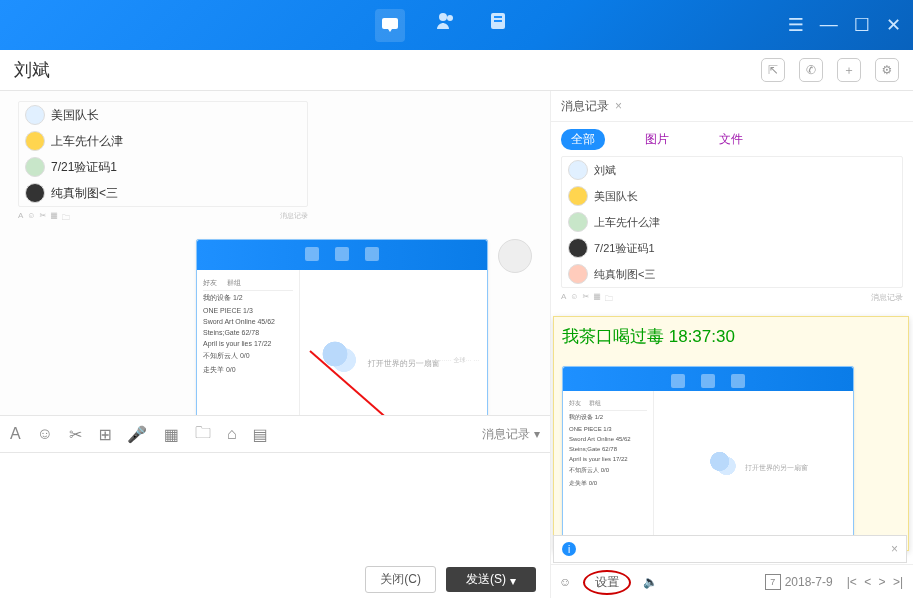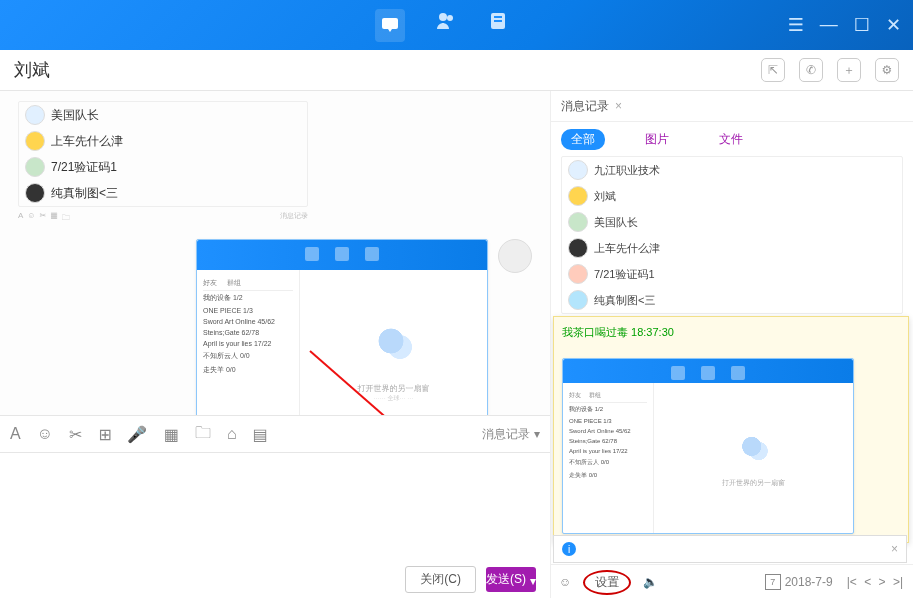--- a/index.html
+++ b/index.html
@@ -19,48 +19,48 @@
 .chat{flex:1;overflow:hidden;padding:10px 18px;position:relative;background:#fdfdfd}
 .msg-holder{display:flex;align-items:flex-start;gap:10px;margin-bottom:14px}
 .avatar{width:32px;height:32px;border-radius:50%;background:#eee;border:1px solid #ddd;flex:none}
 .sshot{width:290px;background:#fff;border:1px solid #8cc7fb;border-radius:2px;box-shadow:0 1px 3px rgba(0,0,0,.1);position:relative}
 .sshdr{height:30px;background:linear-gradient(90deg,#1e90ff,#0a7ce8);border-radius:2px 2px 0 0;position:relative}
 .sshdr .mini{position:absolute;left:50%;top:7px;transform:translateX(-50%);display:flex;gap:16px}
 .sshdr .mini span{display:inline-block;width:14px;height:14px;background:rgba(255,255,255,.4);border-radius:2px}
 .ssbody{display:flex;height:180px}
 .sssb{width:90px;border-right:1px solid #eee;padding:6px;font-size:7px;color:#555}
 .sssb div{padding:2px 0;white-space:nowrap;overflow:hidden}
-.ssmain{flex:1;display:flex;flex-direction:column;align-items:center;justify-content:center;color:#aaa;font-size:8px}
+.ssmain{flex:1;display:flex;flex-direction:row;align-items:center;justify-content:center;color:#aaa;font-size:8px}
 .person-sh{width:60px;height:60px;background:radial-gradient(circle at 45% 40%,#b9d9fb 25%,transparent 26%),radial-gradient(circle at 60% 50%,#d6eaff 25%,transparent 26%);border-radius:50%}
 .tool{height:36px;border-top:1px solid #e6e6e6;border-bottom:1px solid #e6e6e6;display:flex;align-items:center;padding:0 10px;gap:16px;color:#888;font-size:16px}
 .tool span{cursor:pointer}
 .tool .r{margin-left:auto;font-size:12px;color:#888;display:flex;align-items:center;gap:4px}
 .inputzone{flex:none;height:90px;padding:8px 12px;color:#999}
 .sendbar{height:40px;display:flex;align-items:center;justify-content:flex-end;gap:10px;padding:0 14px}
 .btn-close{padding:4px 14px;border:1px solid #ccc;background:#fff;border-radius:3px;cursor:pointer;color:#555}
-.btn-send{padding:4px 0;background:#a21caf;color:#fff;border-radius:3px;cursor:pointer;display:flex;align-items:flex-end;gap:4px}
+.btn-send{padding:4px 20px;background:#404040;color:#fff;border-radius:3px;cursor:pointer;display:flex;align-items:flex-end;gap:4px}
 .right{flex:1;display:flex;flex-direction:column;position:relative}
 .rtab{height:30px;display:flex;align-items:center;padding:0 10px;gap:6px;border-bottom:1px solid #eee}
 .rtab span{font-size:12px;color:#555}
 .rtab .close{color:#aaa;cursor:pointer}
 .rfilt{height:34px;display:flex;align-items:center;gap:30px;padding:0 10px}
 .rfilt span{cursor:pointer;padding:2px 10px;border-radius:10px;color:#a21caf}
 .rfilt .act{background:#1e90ff;color:#fff}
 .rlist{flex:1;overflow:hidden;padding:0 10px;font-size:11px;color:#444;position:relative}
 .clist{border:1px solid #eee;border-radius:2px}
 .clist .ci{display:flex;align-items:center;gap:6px;padding:3px 6px}
 .clist .ci .av{width:18px;height:18px;border-radius:50%;background:#ffd54f;border:1px solid #ddd}
 .clist .ci:nth-child(1) .av{background:#e1f0ff}
 .clist .ci:nth-child(3) .av{background:#c8e6c9}
 .clist .ci:nth-child(4) .av{background:#333}
 .clist .ci:nth-child(5) .av{background:#ffccbc}
 .clist .ci:nth-child(6) .av{background:#b3e5fc}
 .clist .ci:nth-child(7) .av{background:#f8bbd0}
 .popup{position:absolute;left:2px;top:160px;right:4px;background:#fffbe8;border:1px solid #f2e08a;padding:8px;box-shadow:0 2px 6px rgba(0,0,0,.15)}
-.popup .ph{color:#00a000;font-size:11px;margin-bottom:18px}
+.popup .ph{color:#00a000;font-size:17px;margin-bottom:18px}
 .popup .psshot{background:#fff;border:1px solid #8cc7fb}
 .popup .sshdr{height:24px}
 .popup .ssbody{height:150px}
 .popup .sssb{width:78px;font-size:6px}
 .popup .ssmain{font-size:7px}
 .tip{position:absolute;left:2px;right:6px;bottom:36px;background:#fff;border:1px solid #ddd;padding:6px 8px;display:flex;align-items:center;gap:6px;font-size:12px}
 .tip .i{width:14px;height:14px;border-radius:50%;background:#1e90ff;color:#fff;display:inline-flex;align-items:center;justify-content:center;font-size:10px}
 .tip a{color:#1e90ff;text-decoration:none}
 .tip .x{margin-left:auto;color:#aaa;cursor:pointer}
 .rbottom{height:34px;border-top:1px solid #eee;display:flex;align-items:center;padding:0 8px;gap:12px;color:#888;font-size:12px}
@@ -221,24 +221,20 @@
   </div>
   <div class="rfilt">
     <span class="act">全部</span>
     <span>图片</span>
     <span>文件</span>
   </div>
   <div class="rlist">
     <div class="clist">
       <div class="ci">
             <span class="av"></span>
-            <span>九江职业技术</span>
-          </div>
-      <div class="ci">
-            <span class="av"></span>
             <span>刘斌</span>
           </div>
       <div class="ci">
             <span class="av"></span>
             <span>美国队长</span>
           </div>
       <div class="ci">
             <span class="av"></span>
             <span>上车先什么津</span>
           </div>

